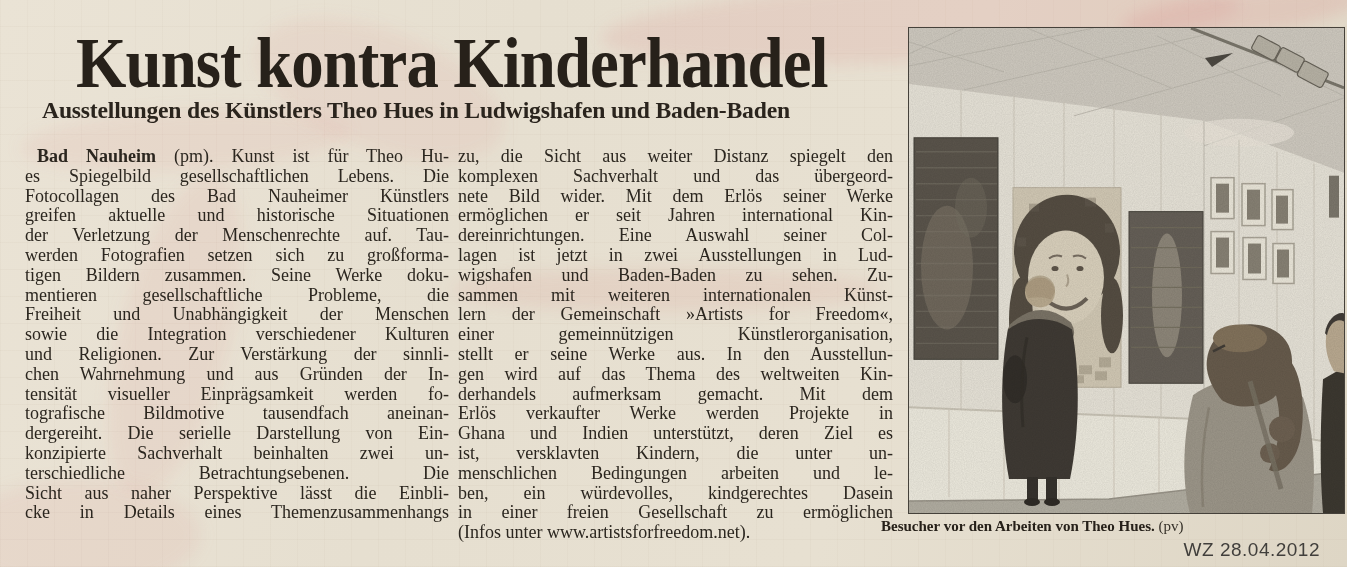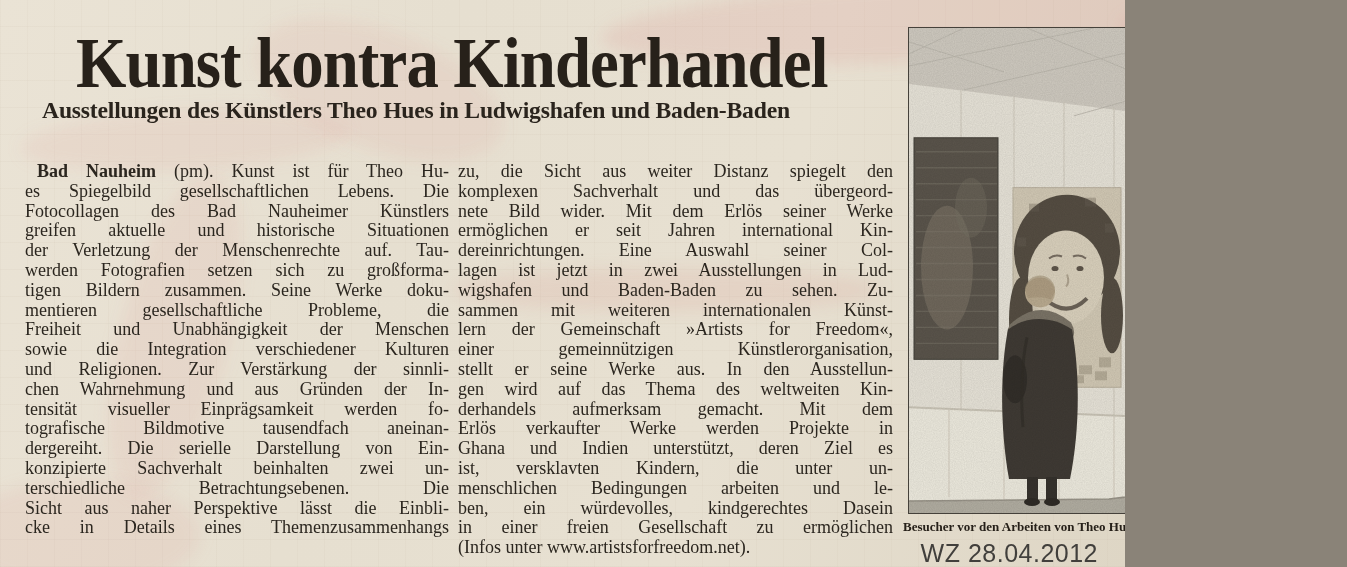--- a/index.html
+++ b/index.html
@@ -1,17 +1,17 @@
 <!DOCTYPE html>
 <html><head>
 <meta charset="utf-8">
 <style>
   html,body{margin:0;padding:0;background:#8a8378;}
   .page{
-    position:relative; width:1125px; height:567px; overflow:hidden;
+    position:relative; width:1347px; height:567px; overflow:hidden;
     background:linear-gradient(108deg,#eae3d5 0%,#e6dfd0 35%,#e7e0d1 65%,#ded6c5 100%);
     font-family:"Liberation Serif", serif; color:#2b261f;
   }
   .texture{
     position:absolute; inset:0; pointer-events:none;
     background-image:
       repeating-linear-gradient(0deg, rgba(168,148,126,.06) 0 1px, transparent 1px 27px),
       repeating-linear-gradient(90deg, rgba(168,148,126,.05) 0 1px, transparent 1px 27px);
   }
   .pink{position:absolute; background:rgba(214,132,130,.17); filter:blur(8px); border-radius:50%; pointer-events:none;}
@@ -26,40 +26,40 @@
   h1.headline{
     position:absolute; left:76px; top:22px; margin:0;
     font-size:72px; font-weight:700; color:#27211a; letter-spacing:-1px;
     transform:scaleX(.90); transform-origin:left top; white-space:nowrap;
   }
   h2.subheadline{
     position:absolute; left:42px; top:97px; margin:0;
     font-size:24px; font-weight:700; color:#2a241d; letter-spacing:-.2px; white-space:nowrap;
     transform:scaleX(.985); transform-origin:left top;
   }
-  .col{position:absolute; top:162px; font-size:18px; line-height:19.8px; color:#2b261f;}
+  .col{position:absolute; top:147px; font-size:18px; line-height:19.8px; color:#2b261f;}
   .colA{left:25px; width:424px;}
   .colB{left:458px; width:435px;}
   .line{text-align:justify; text-align-last:justify; height:19.8px; overflow:visible; white-space:nowrap0;}
   .line.no-just{text-align-last:left;}
   .line.indent{text-indent:12px;}
   .line b{font-weight:700;}
 
   figure.photo{
     position:absolute; left:908px; top:27px; width:437px; height:487px; margin:0;
     border:1px solid #45413a; box-sizing:border-box; background:#dcd7cc;
   }
   figure.photo svg{display:block; width:100%; height:100%;}
 
-  .caption{position:absolute; left:903px; top:516px; width:428px; font-size:13px; color:#262019; line-height:21px;}
+  .caption{position:absolute; left:881px; top:516px; width:428px; font-size:15px; color:#262019; line-height:21px;}
   .caption b{font-weight:700;}
   .caption .credit{font-weight:400; color:#353028;}
   .datestamp{
     position:absolute; right:27px; top:539px;
-    font-family:"Liberation Sans", sans-serif; font-size:25px; color:#413f3c; letter-spacing:.5px;
+    font-family:"Liberation Sans", sans-serif; font-size:19px; color:#413f3c; letter-spacing:.5px;
   }
 </style>
 </head>
 <body>
 
 <div class="page">
 
   <div class="texture"></div>
   <div class="pink pk1"></div>
   <div class="pink pk2"></div>

